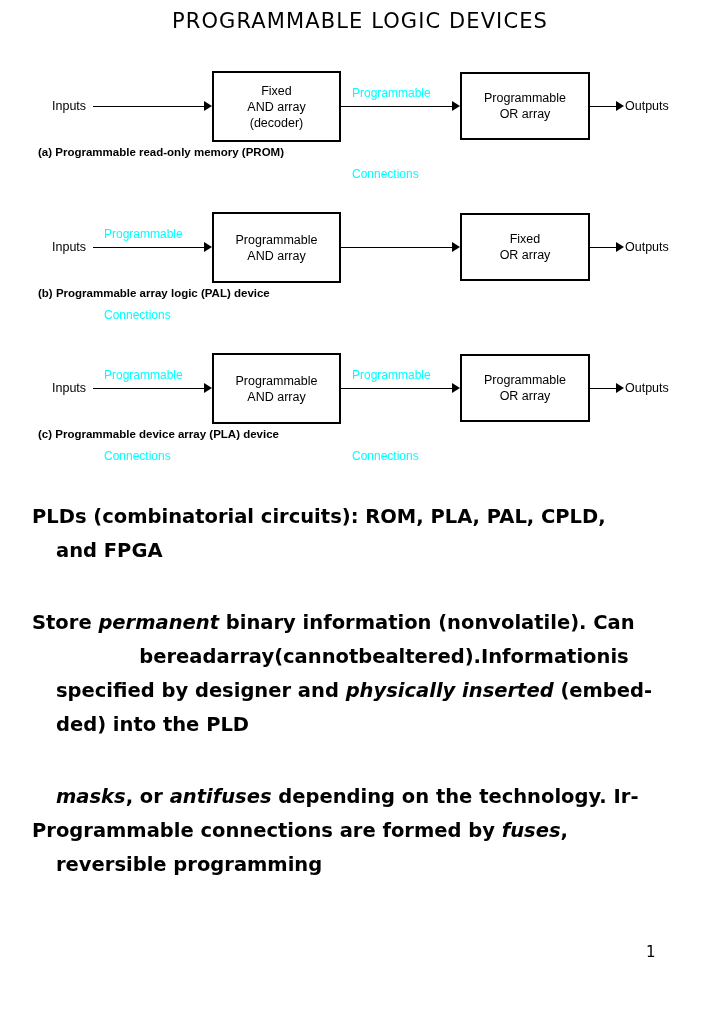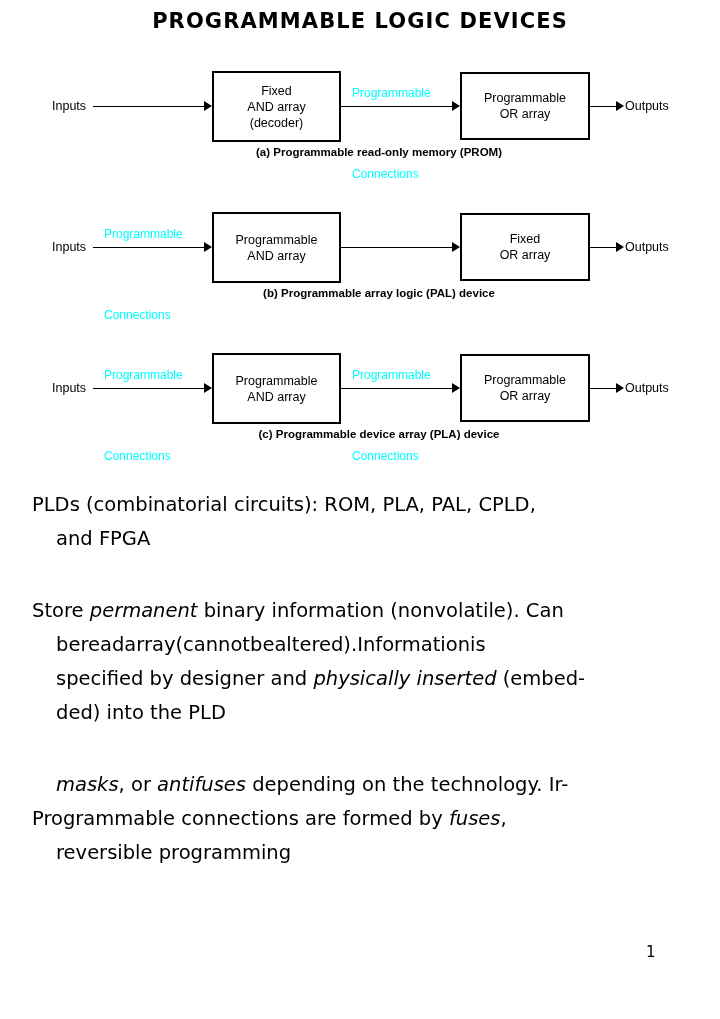--- a/index.html
+++ b/index.html
@@ -17,21 +17,21 @@
   }
 
   
   #slide-title {
     position: absolute;
     left: 0;
     top: 9px;
     width: 720px;
     text-align: center;
     font-family: "DejaVu Sans", sans-serif;
-    font-weight: bold;
+    font-weight: normal;
     font-size: 21px;
     letter-spacing: 1.1px;
     color: #000;
   }
 
   
   #figure {
     position: absolute;
     left: 0;
     top: 58px;
@@ -116,54 +116,54 @@
   .conn-bottom { top: 66px; margin-top: 43px; }
   .conn-in  { left: 104px; }
   .conn-mid { left: 352px; }
 
   
   .caption {
     position: absolute;
     top: 88px;
     left: 0;
     width: 720px;
-    text-align: center;
     font-family: "Liberation Sans", sans-serif;
     font-weight: bold;
     font-size: 11.5px;
     color: #000;
     padding-left: 38px;
     box-sizing: border-box;
   }
 
   
   #body-text {
     position: absolute;
     left: 32px;
-    top: 488px;
+    top: 500px;
     width: 680px;
+    font-weight: bold;
   }
   .para {
     font-family: "DejaVu Sans", sans-serif;
     font-size: 19.5px;
     line-height: 34px;
     color: #000;
     text-align: justify;
     text-justify: inter-word;
     margin: 0 0 38px 0;
     padding-left: 0;
   }
   .para .ln {
     display: block;
     white-space: nowrap;
   }
   .para .ln.indent { padding-left: 24px; }
   .para .ln.spread {
     display: flex;
-    justify-content: flex-start;
+    justify-content: center;
     white-space: nowrap;
   }
   .para i { font-style: italic; }
 
   #page-number {
     position: absolute;
     left: 646px;
     top: 943px;
     font-family: "DejaVu Sans", sans-serif;
     font-size: 15px;

